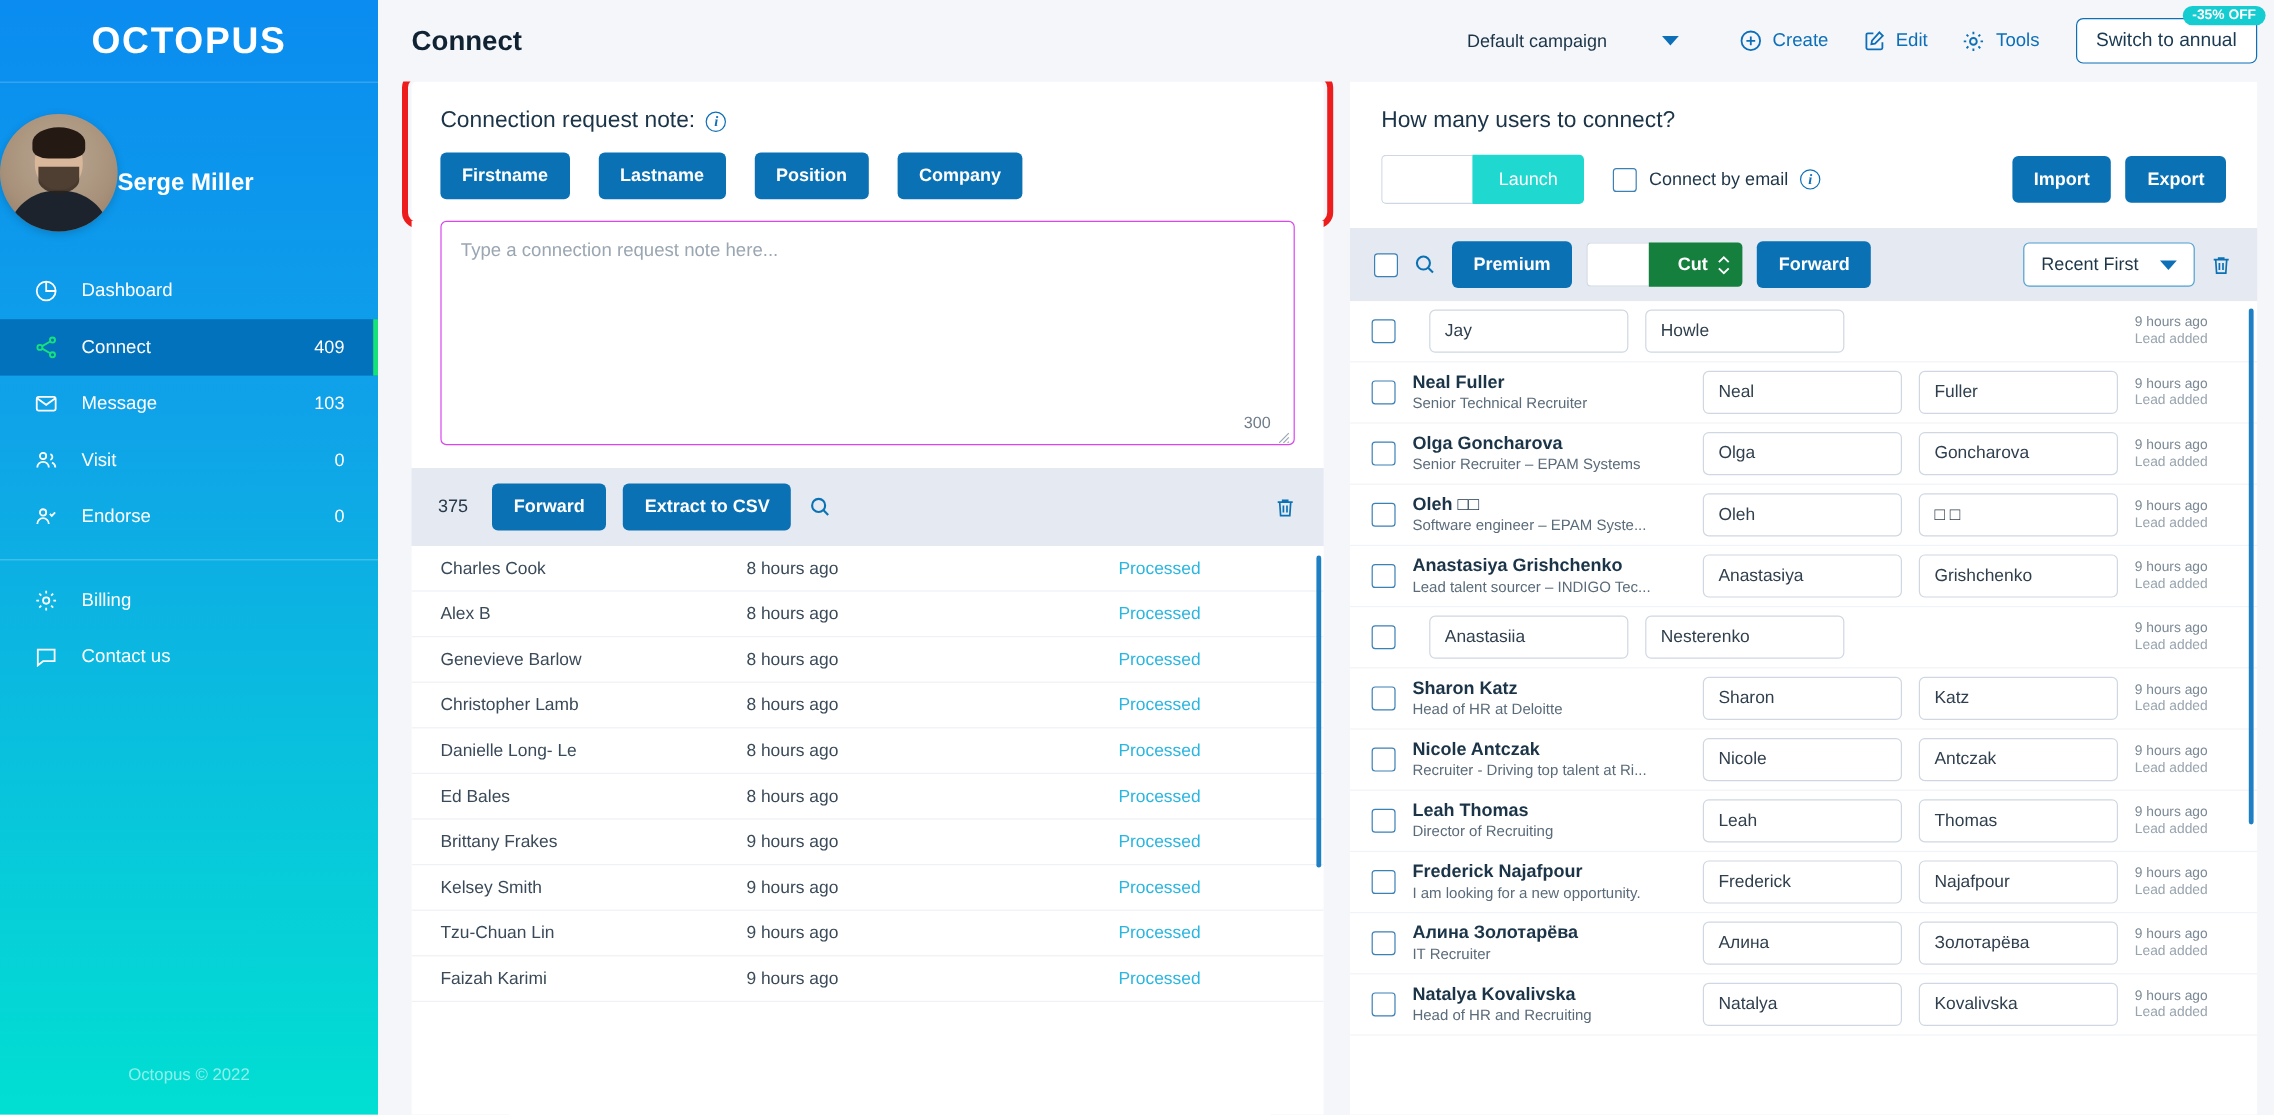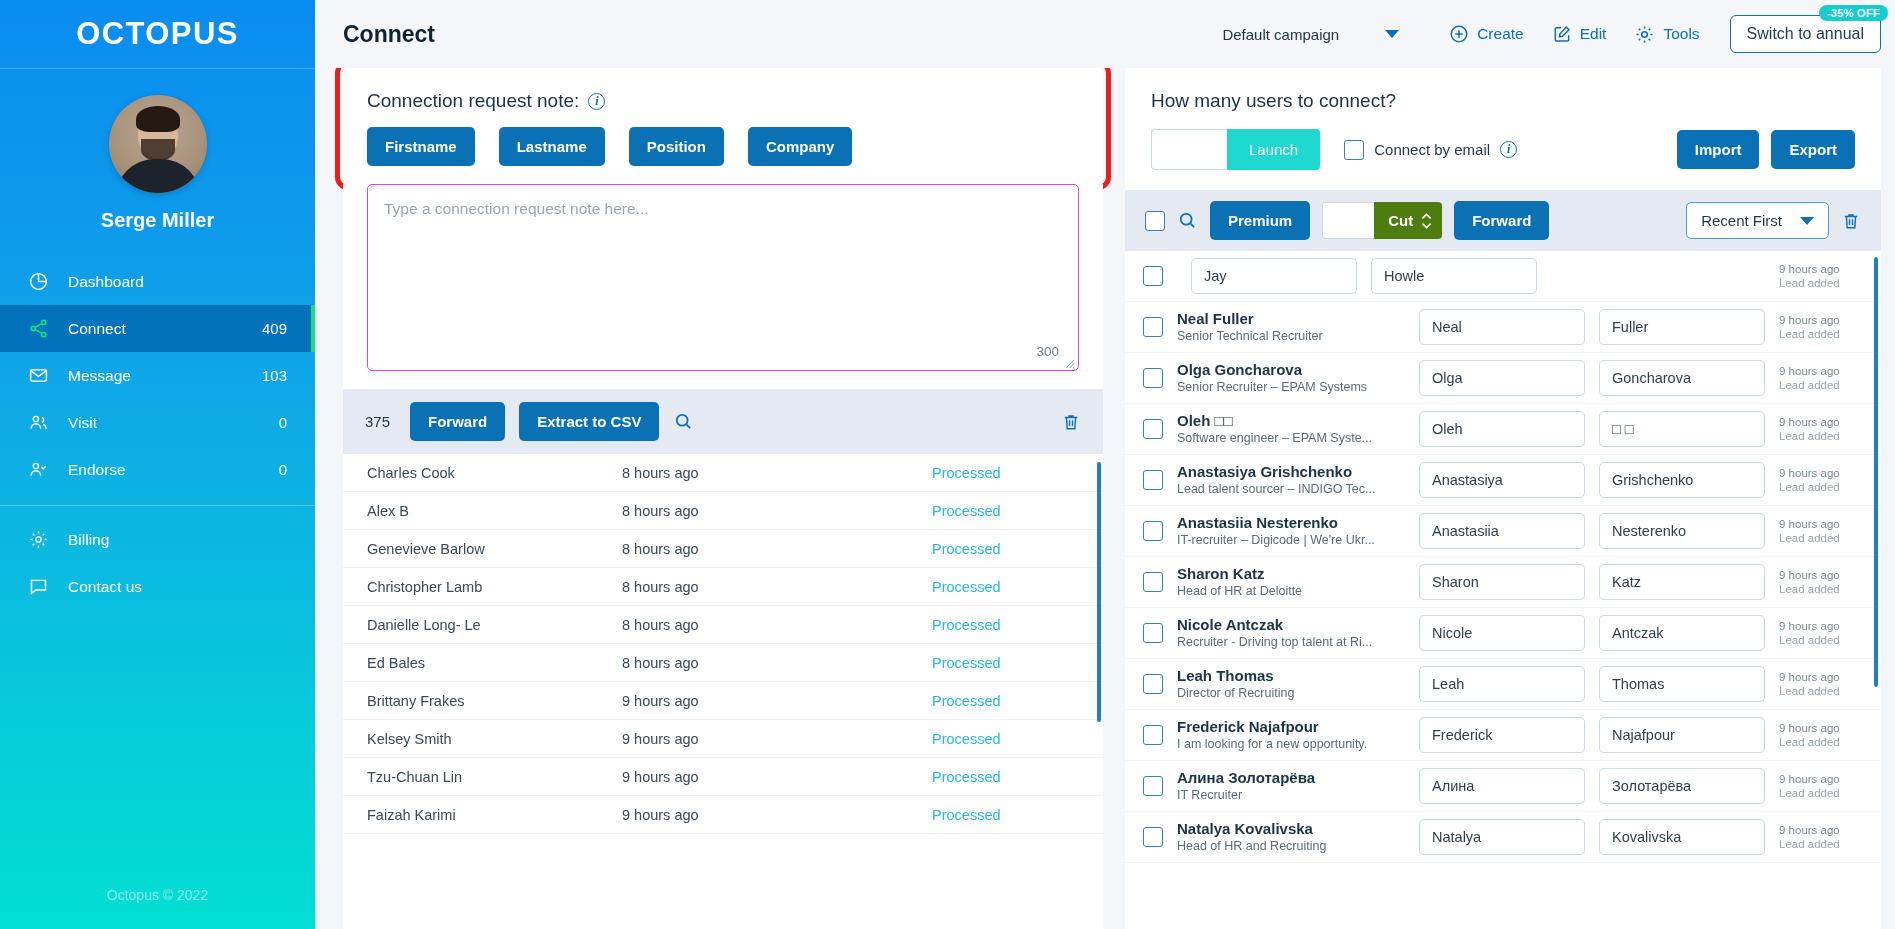--- a/index.html
+++ b/index.html
@@ -17,21 +17,21 @@
     background: linear-gradient(180deg, #0a8cf0 0%, #0fa3e8 38%, #06cfd8 82%, #01dfd2 100%);
     display: flex; flex-direction: column; position: relative;
   }
   .brand { height: 68px; display: flex; align-items: center; justify-content: center; }
   .brand-logo {
     color: #fff; font-weight: bold; font-size: 31px; letter-spacing: 1.4px;
     display: flex; align-items: center;
   }
   .brand-divider { height: 1px; background: rgba(255,255,255,0.22); }
 
-  .profile { padding: 26px 0 22px; display: flex; flex-direction: column; align-items: center; }
+  .profile { padding: 26px 0 22px; display: flex; flex-direction: row; align-items: center; }
   .avatar {
     width: 98px; height: 98px; border-radius: 50%;
     background: radial-gradient(circle at 50% 38%, #b9a894 0%, #a8917a 60%, #8e7662 100%);
     overflow: hidden; position: relative; box-shadow: 0 2px 7px rgba(0,0,0,.18);
   }
   .avatar .head { position:absolute; left:50%; top:17px; transform:translateX(-50%);
     width:40px; height:46px; border-radius:50% 50% 46% 46%; background:#d8b79a; }
   .avatar .hair { position:absolute; left:50%; top:11px; transform:translateX(-50%);
     width:44px; height:26px; border-radius:50% 50% 30% 30%; background:#241a13; }
   .avatar .beard { position:absolute; left:50%; top:44px; transform:translateX(-50%);
@@ -169,22 +169,22 @@
 
   .list-toolbar2 {
     background:#e4e9f2; display:flex; align-items:center; gap:12px; padding: 11px 20px;
   }
   .cut-group { display:flex; align-items:stretch; }
   .cut-input {
     width: 52px; border:1px solid #cfd8e2; border-right:none; border-radius:4px 0 0 4px;
     outline:none; padding:0 6px; font-size:14px; font-family:"Liberation Sans", sans-serif;
   }
   .cut-btn {
-    background:#4d7c0f; color:#fff; border:none; border-radius:0 4px 4px 0;
-    font-size:15px; font-weight:bold; padding: 10px 10px 10px 14px; cursor:pointer;
+    background:#15803d; color:#fff; border:none; border-radius:0 4px 4px 0;
+    font-size:15px; font-weight:bold; padding: 10px 10px 10px 24px; cursor:pointer;
     display:flex; align-items:center; gap:8px;
   }
   .spinner { display:flex; flex-direction:column; gap:2px; }
   .sort-select {
     display:flex; align-items:center; gap:18px; background:#fff; border:1px solid #4f9fd0;
     border-radius:5px; padding: 9px 14px; color:#1f3649; font-size:15px; cursor:pointer;
   }
 
   .user-list { background:#fff; flex:1; overflow:hidden; position:relative; }
   .user-row {
@@ -589,24 +589,20 @@
             <div class="ur-field">Anastasiya</div>
             <div class="ur-field">Grishchenko</div>
             <div class="ur-meta">
               <div class="ur-time">9 hours ago</div>
               <div class="ur-added">Lead added</div>
             </div>
           </div>
 
           <div class="user-row">
             <span class="cbox ur-check"></span>
-            <div class="ur-ident">
-              <div class="ur-name">Anastasiia Nesterenko</div>
-              <div class="ur-sub">IT-recruiter – Digicode | We're Ukr...</div>
-            </div>
             <div class="ur-field">Anastasiia</div>
             <div class="ur-field">Nesterenko</div>
             <div class="ur-meta">
               <div class="ur-time">9 hours ago</div>
               <div class="ur-added">Lead added</div>
             </div>
           </div>
 
           <div class="user-row">
             <span class="cbox ur-check"></span>

